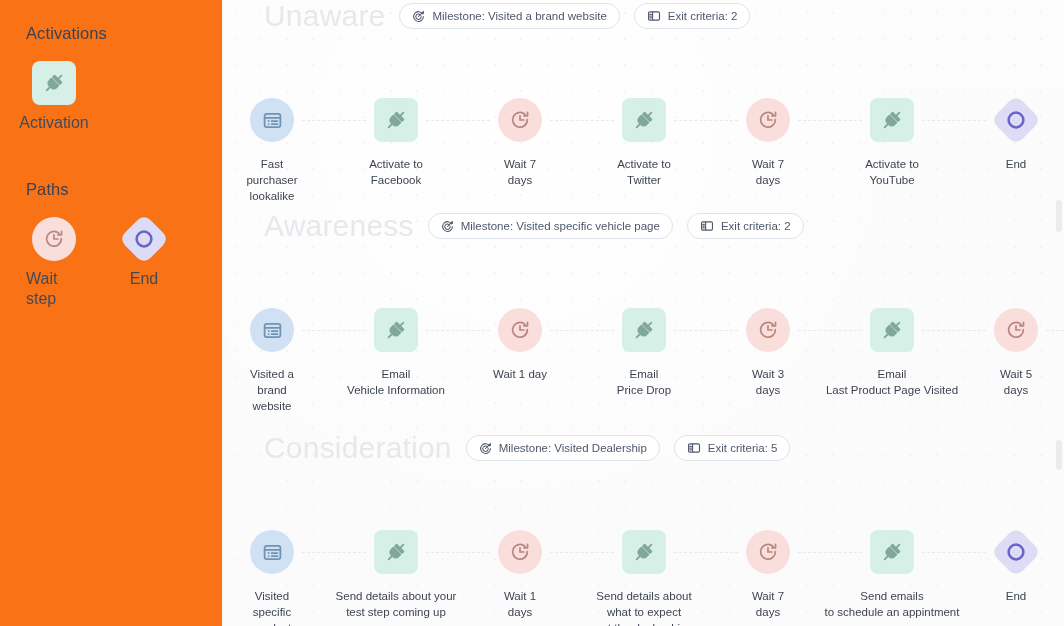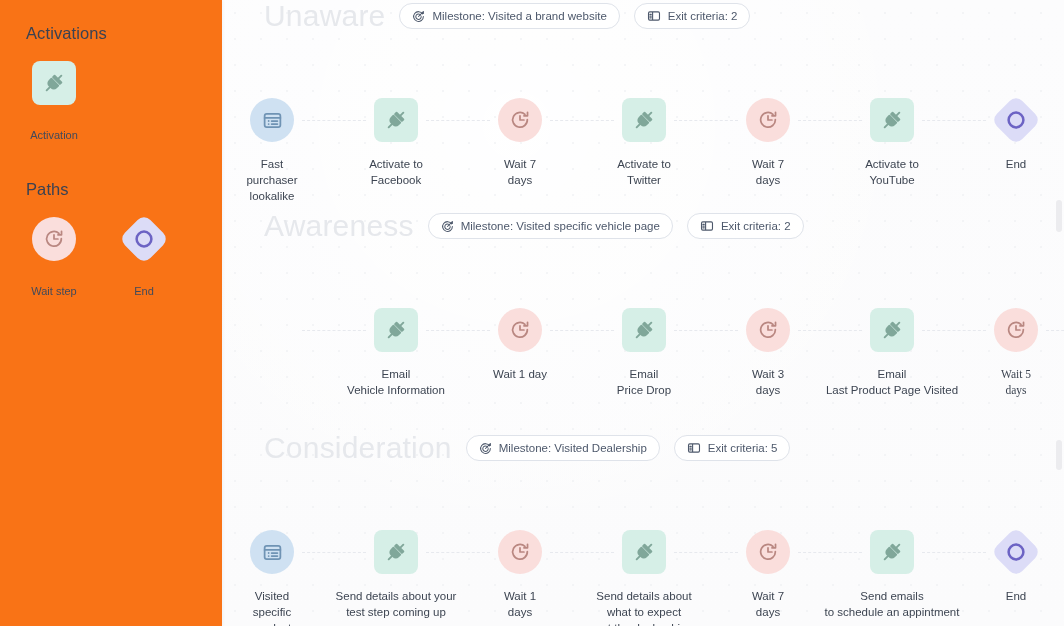--- a/index.html
+++ b/index.html
@@ -37,24 +37,23 @@
     letter-spacing: .1px;
     margin-bottom: 18px;
   }
   .palette { display: flex; gap: 34px; }
   .palette-item {
     width: 56px;
     display: flex; flex-direction: column; align-items: center;
     cursor: grab;
   }
   .palette-label {
-    margin-top: 24px;
-    font-size: 11px;
+    margin-top: 8px;
+    font-size: 16px;
     color: #424a5a;
-    text-align: center;
     line-height: 1.25;
     white-space: nowrap;
   }
 
   
   .chip { position: relative; width: 44px; height: 44px; display:flex; align-items:center; justify-content:center; }
   .chip svg { position: relative; z-index: 2; display:block; }
 
   .chip.activation::before {
     content:""; position:absolute; inset:0;
@@ -339,20 +338,34 @@
                 <svg width="14" height="14" viewBox="0 0 24 24" fill="none" stroke="#4d586b" stroke-width="1.9" stroke-linejoin="round">
                   <rect x="2.6" y="5" width="18.8" height="14" rx="2.2"></rect>
                   <path d="M9.6 5v14"></path>
                   <path d="M4.8 9.2h2.6M4.8 12.2h2.6M4.8 15.2h2.6" stroke-linecap="round"></path>
                 </svg>
               </span>
               <span>Exit criteria: 2</span>
             </div>
           </div>
           <div class="steps" style="margin-top: 60px;">
+            <div class="node" style="left: -25px;">
+              <span class="chip audience">
+                <svg width="21" height="21" viewBox="0 0 24 24" fill="none" stroke="#6f93b4" stroke-width="2" stroke-linecap="round" stroke-linejoin="round">
+                  <rect x="3" y="4.5" width="18" height="15" rx="2.4"></rect>
+                  <path d="M3 9h18"></path>
+                  <circle cx="7.6" cy="12.6" r="1.05" fill="#6f93b4" stroke="none"></circle>
+                  <circle cx="7.6" cy="16.1" r="1.05" fill="#6f93b4" stroke="none"></circle>
+                  <path d="M11 12.6h6.6M11 16.1h6.6"></path>
+                </svg>
+              </span>
+              <span class="node-label" style="white-space: pre-line;">Visited a
+brand
+website</span>
+            </div>
             <div class="connector" style="left: 80px; width: 64px;"></div>
             <div class="node" style="left: 99px;">
               <span class="chip activation">
                 <svg width="22" height="22" viewBox="0 0 24 24" fill="none" stroke="#80a79a" stroke-width="2.1" stroke-linecap="round" stroke-linejoin="round">
                   <path d="M7.5 16.5 4 20"></path>
                   <path d="M16.5 7.5 20 4"></path>
                   <path d="M9.2 7.4l7.4 7.4-2.3 2.3a3.6 3.6 0 0 1-5.1 0l-2.3-2.3a3.6 3.6 0 0 1 0-5.1z" fill="#80a79a" stroke="#80a79a"></path>
                   <path d="M11 5.6l1.6-1.6 7.4 7.4-1.6 1.6z" fill="#80a79a" stroke="#80a79a"></path>
                 </svg>
               </span>
@@ -410,21 +423,21 @@
             </div>
             <div class="connector" style="left: 700px; width: 64px;"></div>
             <div class="node" style="left: 719px;">
               <span class="chip wait">
                 <svg width="22" height="22" viewBox="0 0 24 24" fill="none" stroke="#b98781" stroke-width="1.9" stroke-linecap="round" stroke-linejoin="round">
                   <path d="M20 11.5a8 8 0 1 1-2.6-5.6"></path>
                   <path d="M20.2 3.6v3.8h-3.9"></path>
                   <path d="M12 7.4v4.6h4.3"></path>
                 </svg>
               </span>
-              <span class="node-label" style="white-space: pre-line; font-family: Liberation Serif, serif;">Wait 5
+              <span class="node-label" style="white-space: pre-line;">Wait 5
 days</span>
             </div>
             <div class="connector" style="left: 824px; width: 64px;"></div>
           </div>
         </section>
         <section class="phase" style="top: 426px;">
           <div class="phase-header">
             <div class="phase-name">Consideration</div>
             <div class="badge">
               <span>

